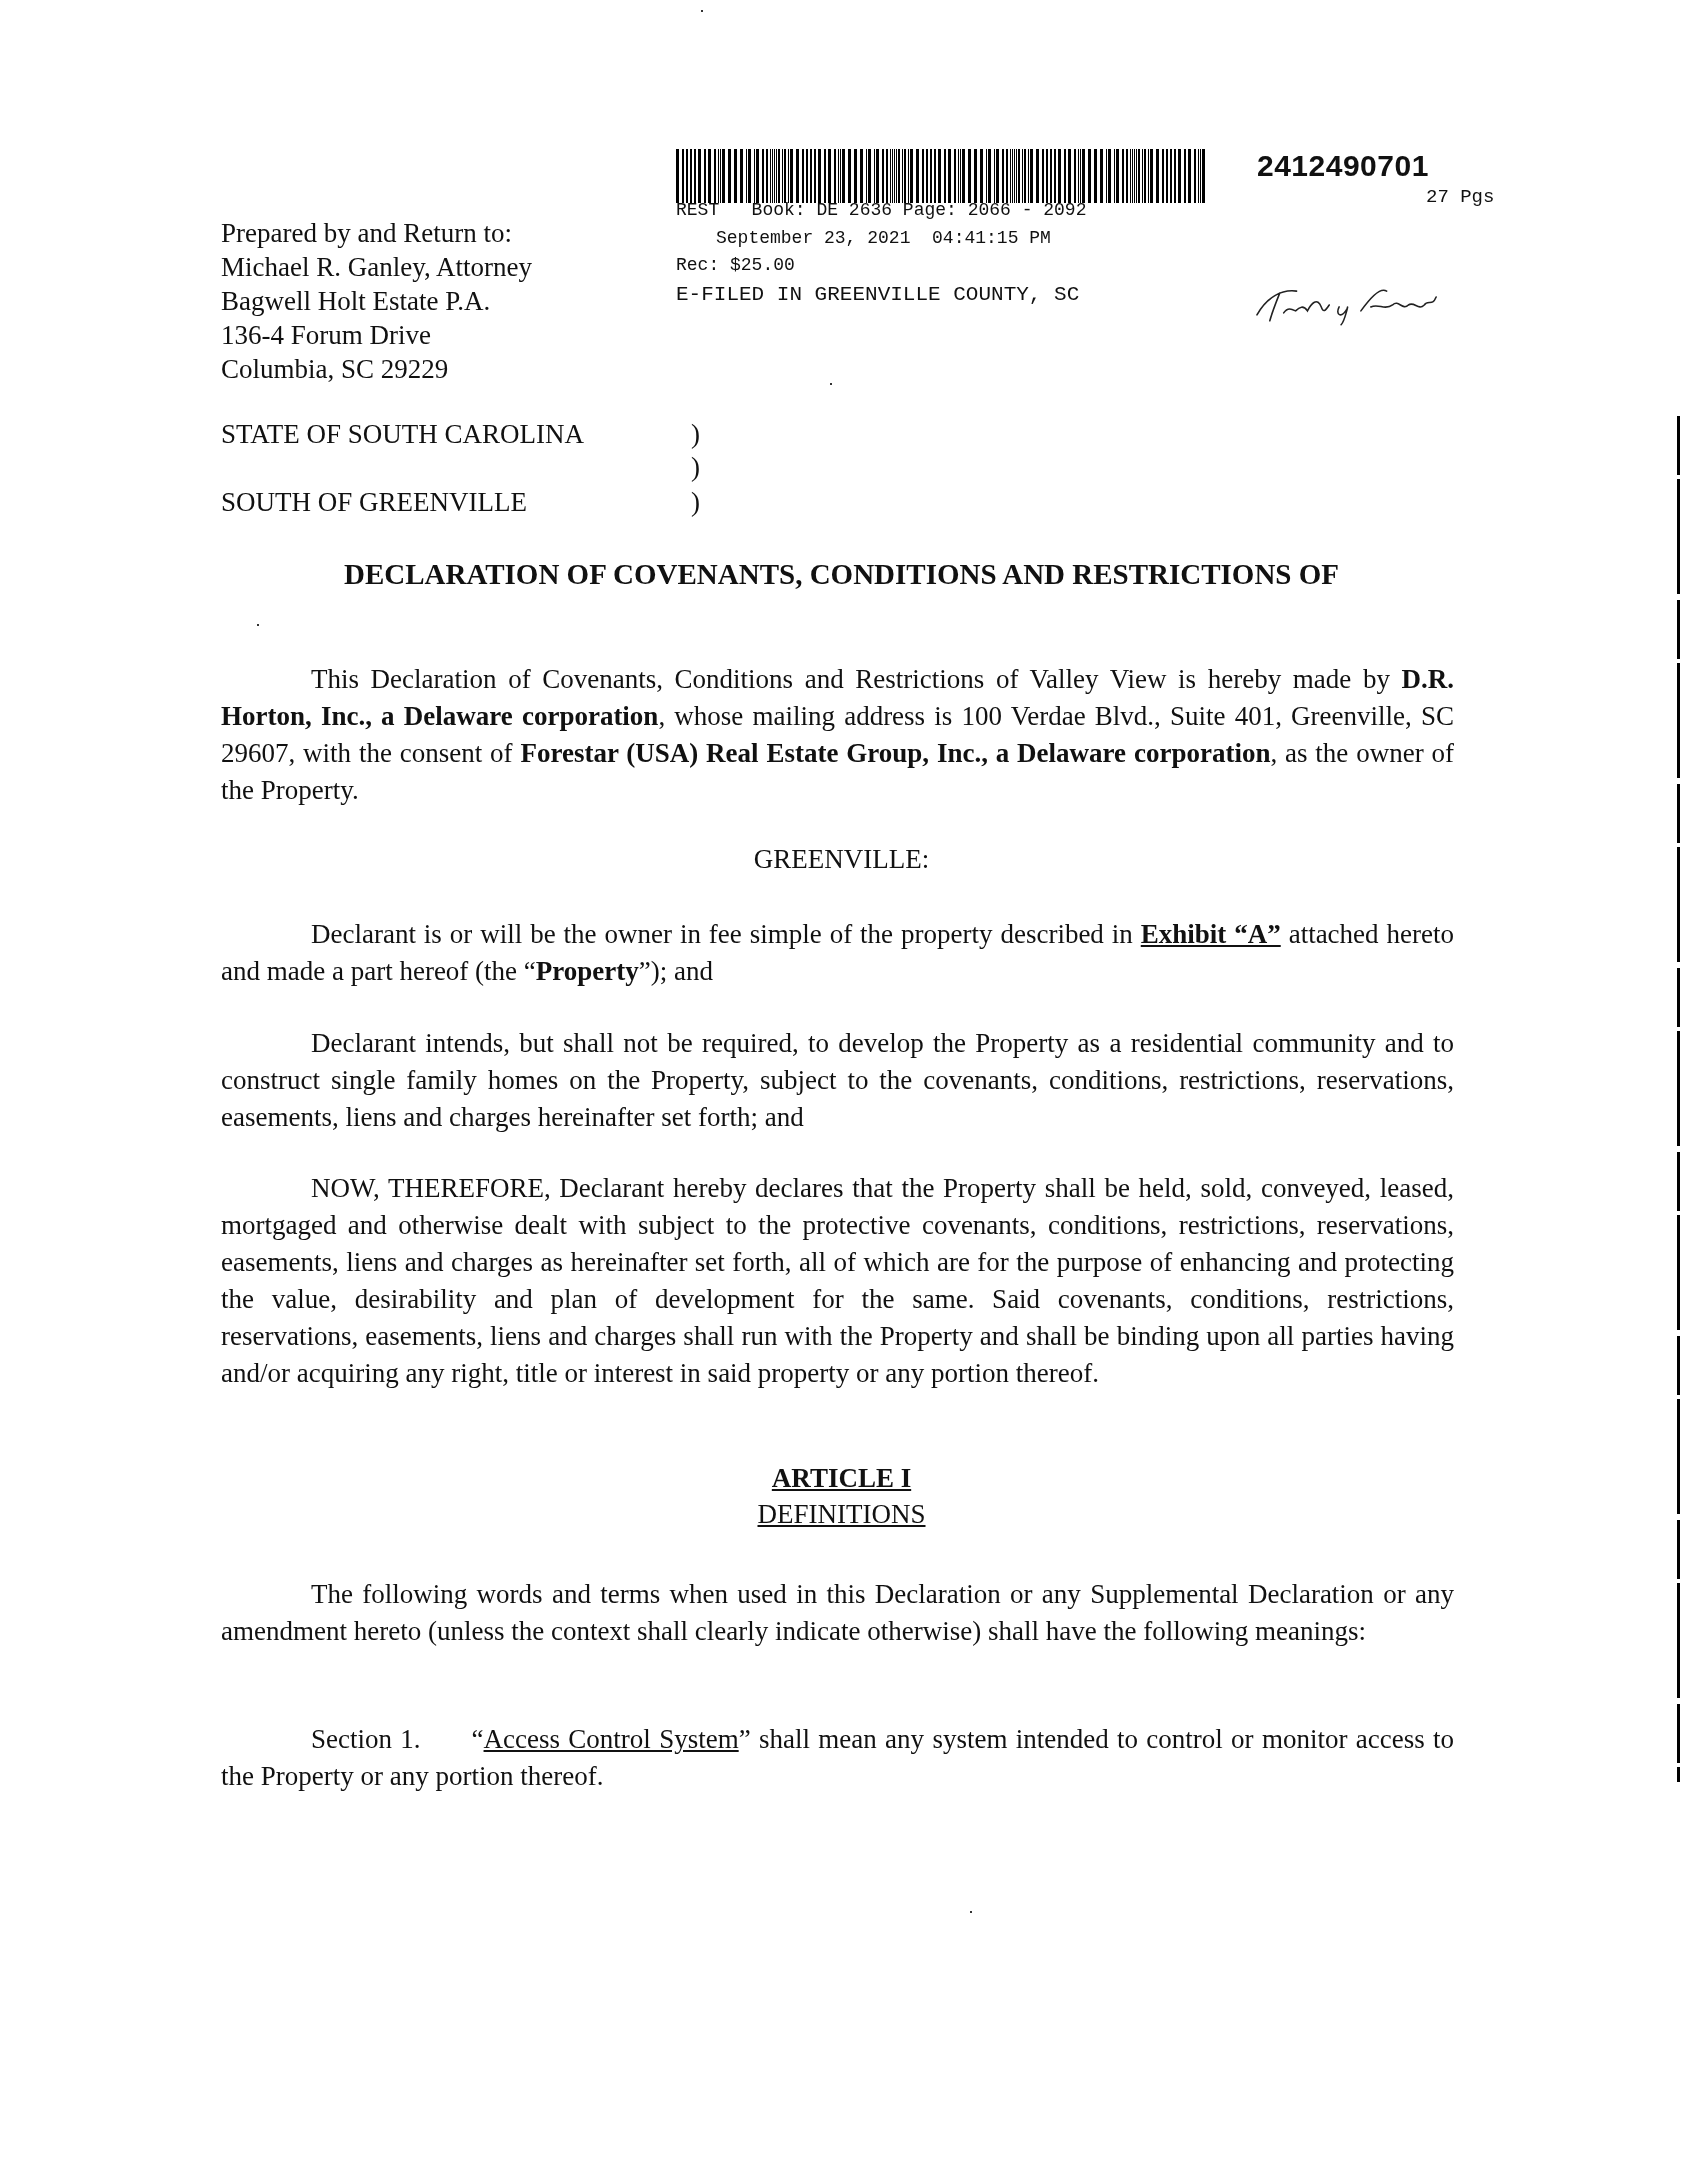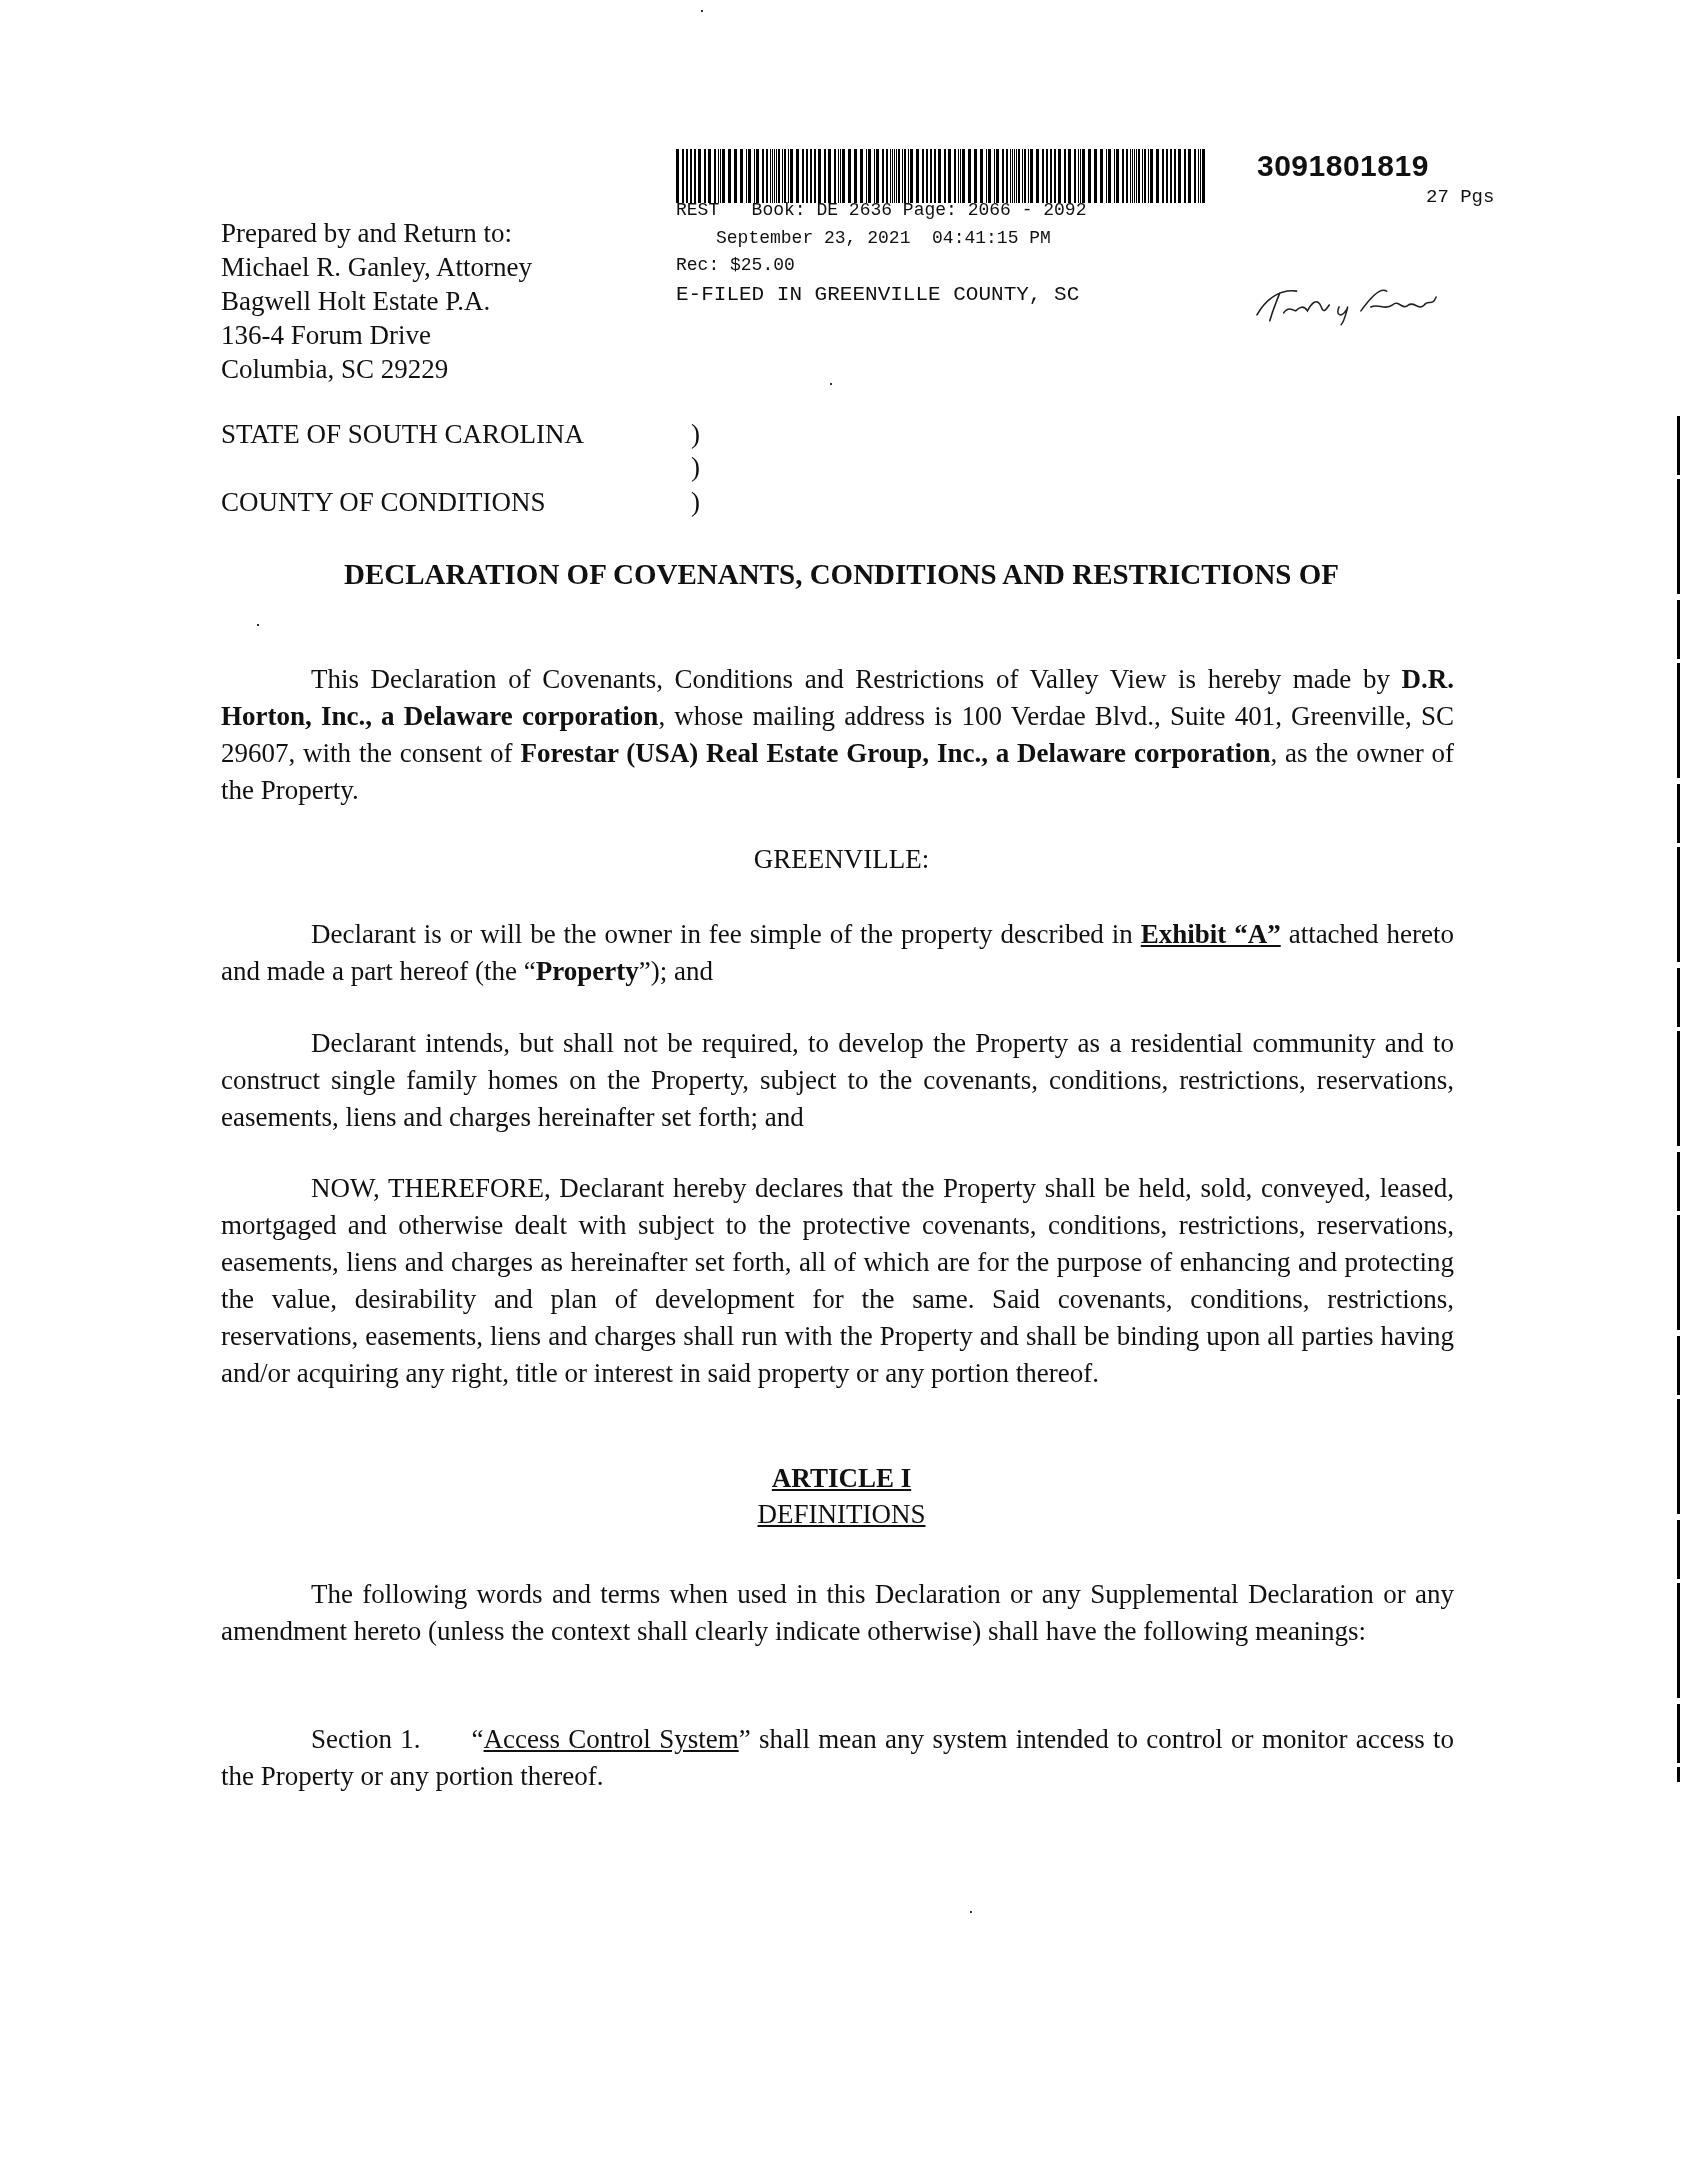--- a/index.html
+++ b/index.html
@@ -169,40 +169,40 @@
     <span style="width: 2px; margin-right: 2px;"></span>
     <span style="width: 2px; margin-right: 2px;"></span>
     <span style="width: 3px; margin-right: 3px;"></span>
     <span style="width: 2px; margin-right: 2px;"></span>
     <span style="width: 3px; margin-right: 3px;"></span>
     <span style="width: 2px; margin-right: 2px;"></span>
     <span style="width: 1px; margin-right: 1px;"></span>
     <span style="width: 1px; margin-right: 1px;"></span>
     <span style="width: 3px; margin-right: 3px;"></span>
   </div>
-<div class="abs doc-number">3091801819</div>
+<div class="abs doc-number">2412490701</div>
 <div class="abs pages">27 Pgs</div>
 <div class="abs stamp stamp-book" style="white-space:pre;">REST   Book: DE 2636 Page: 2066 - 2092</div>
 <div class="abs stamp stamp-date" style="white-space:pre;">September 23, 2021  04:41:15 PM</div>
 <div class="abs stamp stamp-rec">Rec: $25.00</div>
 <div class="abs stamp stamp-efiled">E-FILED IN GREENVILLE COUNTY, SC</div>
 <svg class="abs signature" viewBox="0 0 200 50">
   <path d="M5 38 C15 20, 30 12, 45 14 M28 16 C24 26, 20 36, 18 44 M32 36 C36 30, 40 32, 44 34 C48 30, 52 28, 56 34 C60 26, 66 20, 70 30 C72 36, 74 34, 78 28 M88 30 C84 38, 90 42, 96 32 C98 24, 94 44, 90 48 M110 34 C120 20, 130 10, 136 14 M120 30 C128 26, 134 34, 142 28 C148 22, 152 34, 158 28 C164 24, 168 34, 174 28 C178 22, 182 30, 186 20" fill="none" stroke="#222" stroke-width="1.6" stroke-linecap="round"></path>
 </svg>
 
 <div class="abs prepared">
   <div>Prepared by and Return to:</div>
   <div>Michael R. Ganley, Attorney</div>
   <div>Bagwell Holt Estate P.A.</div>
   <div>136-4 Forum Drive</div>
   <div>Columbia, SC 29229</div>
 </div>
 
 <div class="abs caption state">STATE OF SOUTH CAROLINA</div>
-<div class="abs caption county">COUNTY OF CONDITIONS</div>
+<div class="abs caption county">SOUTH OF GREENVILLE</div>
 <div class="abs paren" style="top:419px;">)</div>
 <div class="abs paren" style="top:452px;">)</div>
 <div class="abs paren" style="top:487px;">)</div>
 
 <div class="abs title" style="top:557px;">
   <div>DECLARATION OF COVENANTS, CONDITIONS AND RESTRICTIONS OF</div>
 </div>
 
 <div class="abs para indent" style="top:661px;"><span>This Declaration of Covenants, Conditions and Restrictions of Valley View is hereby made by </span><b>D.R. Horton, Inc., a Delaware corporation</b><span>, whose mailing address is 100 Verdae Blvd., Suite 401, Greenville, SC 29607, with the consent of </span><b>Forestar (USA) Real Estate Group, Inc., a Delaware corporation</b><span>, as the owner of the Property.</span></div>
 

